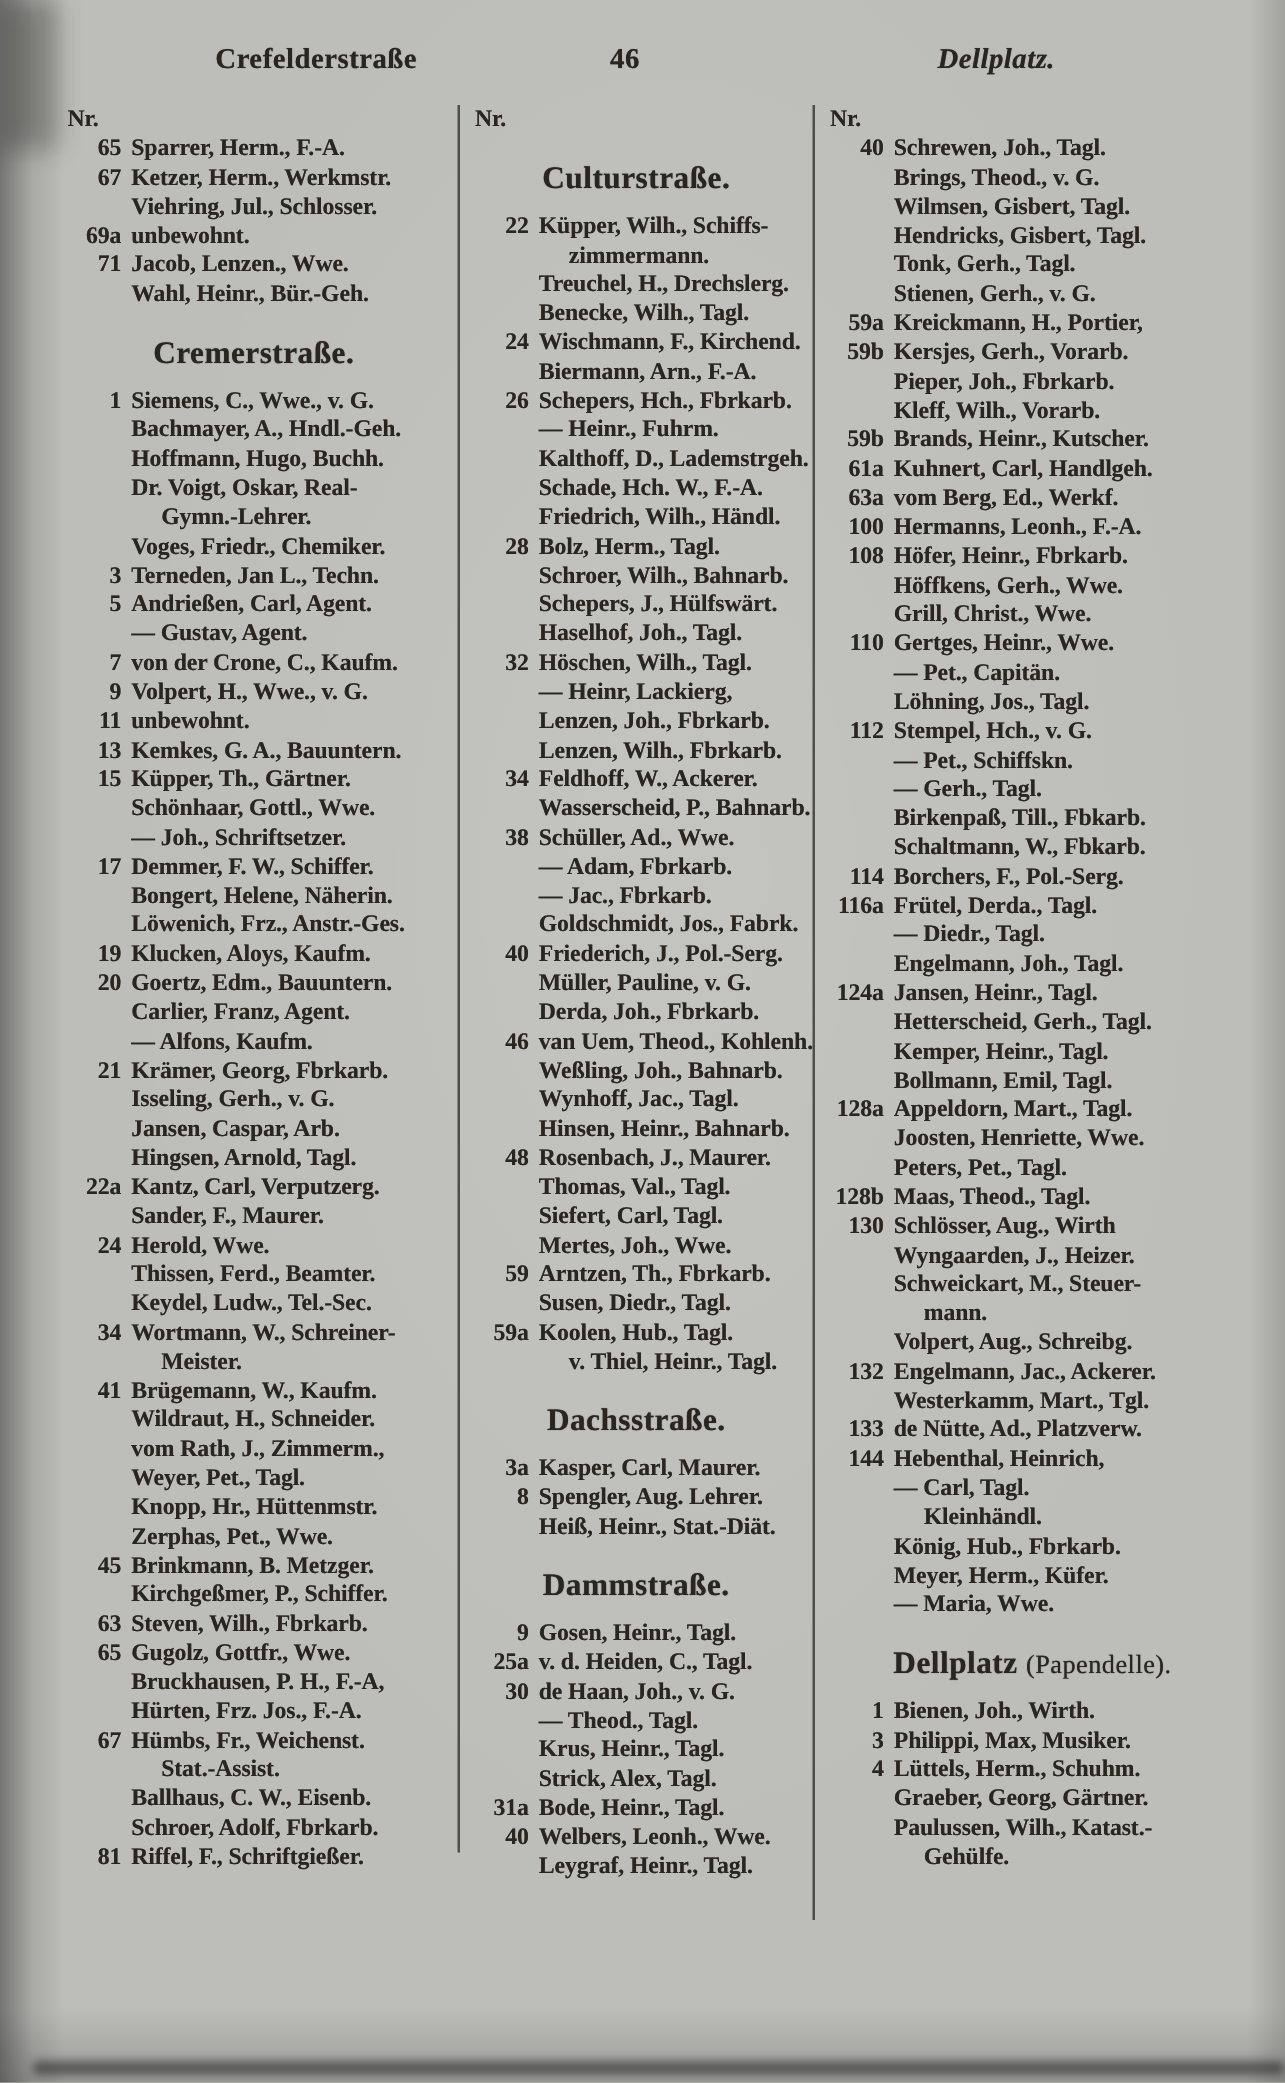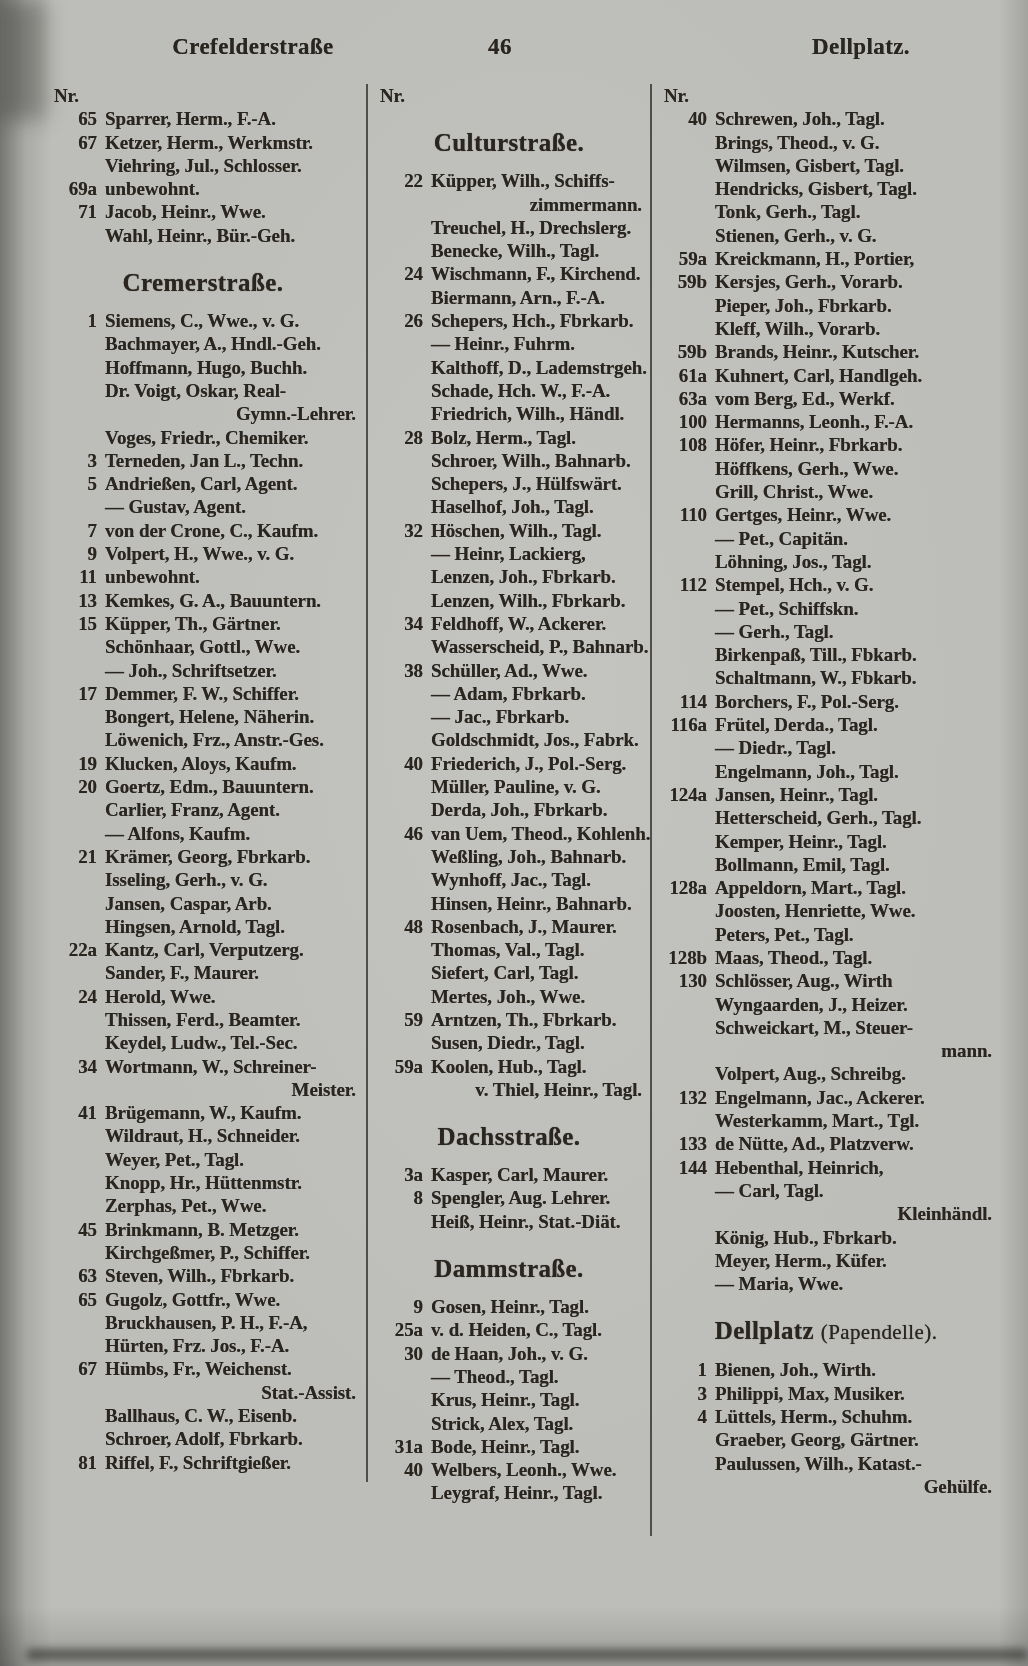--- a/index.html
+++ b/index.html
@@ -16,35 +16,35 @@
   }
   .bottom-edge{position:absolute;left:26px;right:0;bottom:6px;height:11px;
     background:rgba(25,25,23,.55);filter:blur(4px);border-radius:6px;}
   .corner-smudge{position:absolute;left:0;top:0;width:46px;height:120px;
     background:rgba(20,20,18,.30);filter:blur(10px);}
   .page-header{position:absolute;top:34px;left:0;right:0;height:34px;
     font-weight:bold;font-size:23px;letter-spacing:.4px;
     text-shadow:0 0 .6px rgba(40,36,30,.75);}
   .hdr-left{position:absolute;left:138px;width:230px;text-align:center;}
   .hdr-num{position:absolute;left:458px;width:84px;text-align:center;}
-  .hdr-right{position:absolute;left:720px;width:190px;text-align:right;}
+  .hdr-right{position:absolute;left:702px;width:190px;text-align:center;font-style:italic;}
   .divider{position:absolute;top:84px;width:2px;background:rgba(48,46,42,.78);}
   .divider.d1{left:366px;height:1398px;}
   .divider.d2{left:650px;height:1452px;}
   .col{position:absolute;top:84px;font-size:19px;line-height:23.3px;
     font-weight:bold;letter-spacing:-0.1px;
     text-shadow:0 0 .5px rgba(40,36,30,.6);}
   .col.c1{left:50px;width:306px;}
   .col.c2{left:376px;width:266px;}
   .col.c3{left:660px;width:332px;}
   .nr{padding-left:4px;}
   .row{display:flex;white-space:nowrap;}
   .num{flex:0 0 55px;text-align:right;padding-right:8px;box-sizing:border-box;}
   .txt{flex:1 1 auto;}
-  .row.i1 .txt{padding-left:24px;text-align:right;}
+  .row.i1 .txt{padding-left:24px;}
   .street-heading{text-align:center;font-size:25px;line-height:28px;
     margin:22px 0 12px 0;letter-spacing:.4px;
     text-shadow:0 0 .8px rgba(40,36,30,.8);}
   .col .street-heading:first-of-type{margin-top:18px;}
   .heading-sub{font-weight:normal;font-size:21px;}
 </style>
 </head>
 <body>
 
 <div class="corner-smudge"></div>
@@ -71,21 +71,21 @@
     <div class="row">
       <span class="num"></span>
       <span class="txt">Viehring, Jul., Schlosser.</span>
     </div>
     <div class="row">
       <span class="num">69a</span>
       <span class="txt">unbewohnt.</span>
     </div>
     <div class="row">
       <span class="num">71</span>
-      <span class="txt">Jacob, Heinr., Wwe.</span>
+      <span class="txt">Jacob, Lenzen., Wwe.</span>
     </div>
     <div class="row">
       <span class="num"></span>
       <span class="txt">Wahl, Heinr., Bür.-Geh.</span>
     </div>
     <div class="street-heading"><span>Cremerstraße.</span></div>
     <div class="row">
       <span class="num">1</span>
       <span class="txt">Siemens, C., Wwe., v. G.</span>
     </div>
@@ -221,20 +221,24 @@
       <span class="num"></span>
       <span class="txt">Meister.</span>
     </div>
     <div class="row">
       <span class="num">41</span>
       <span class="txt">Brügemann, W., Kaufm.</span>
     </div>
     <div class="row">
       <span class="num"></span>
       <span class="txt">Wildraut, H., Schneider.</span>
+    </div>
+    <div class="row">
+      <span class="num"></span>
+      <span class="txt">vom Rath, J., Zimmerm.,</span>
     </div>
     <div class="row">
       <span class="num"></span>
       <span class="txt">Weyer, Pet., Tagl.</span>
     </div>
     <div class="row">
       <span class="num"></span>
       <span class="txt">Knopp, Hr., Hüttenmstr.</span>
     </div>
     <div class="row">

